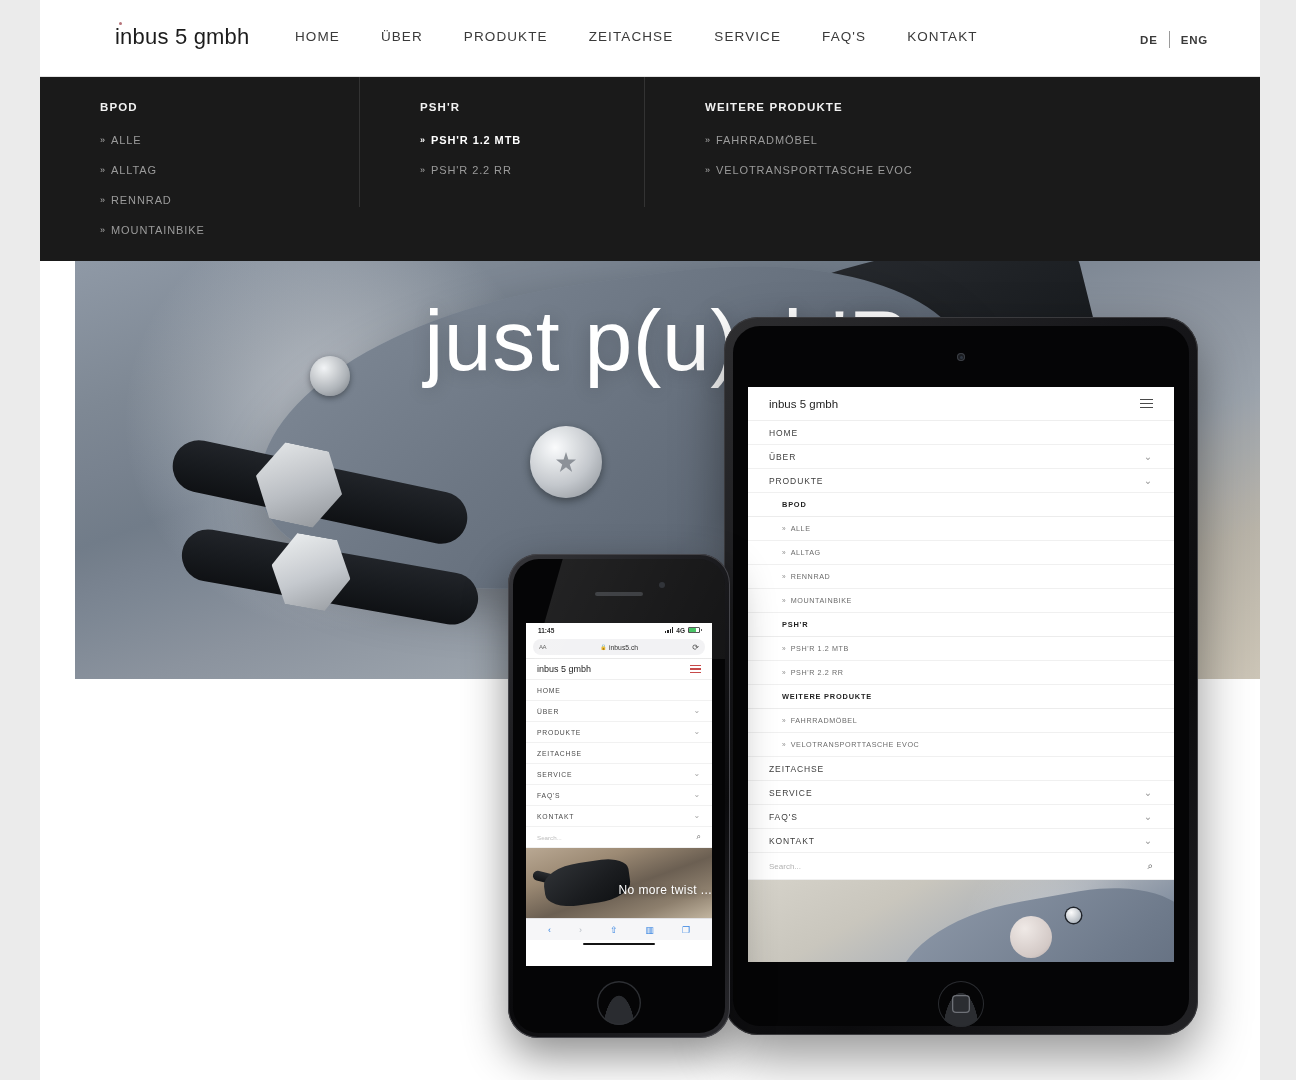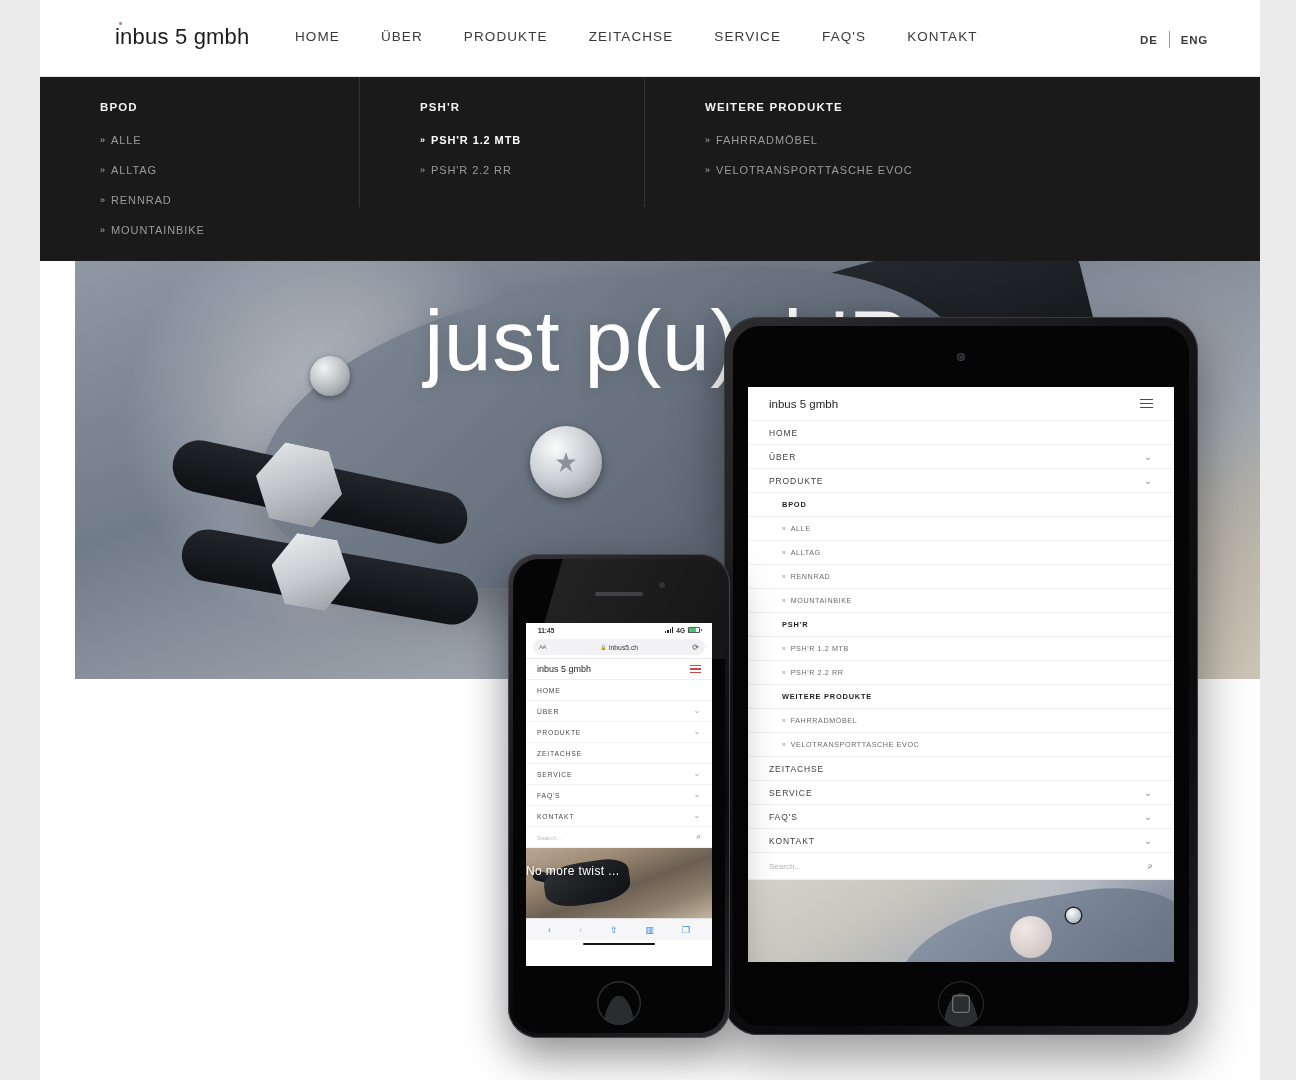--- a/index.html
+++ b/index.html
@@ -349,21 +349,21 @@
     background: linear-gradient(150deg,#303337,#1a1c1f 60%,#0e1012);
     border-radius: 44% 30% 40% 36%;
     transform: rotate(-8deg);
   }
   .p-photo .arm {
     position:absolute; left:6px; top:30px; width:70px; height:10px;
     background: linear-gradient(180deg,#2a2d31,#131518);
     transform: rotate(14deg); border-radius:5px;
   }
   .p-photo .cap {
-    position:absolute; left:0; right:0; top:16px; text-align:left;
+    position:absolute; left:0; right:0; top:35px; text-align:right;
     font-size:12px; color:#fff; font-weight:300; letter-spacing:.4px;
     text-shadow:0 1px 5px rgba(0,0,0,.45);
   }
   .p-toolbar {
     height:22px; background:#f6f6f8; display:flex; align-items:center;
     justify-content:space-around; padding:0 8px;
     font-size:9px; color:#2f7fe0; border-top:1px solid #e2e2e5;
   }
   .p-toolbar .dim { color:#b6bcc4; }
   .p-homebar {

